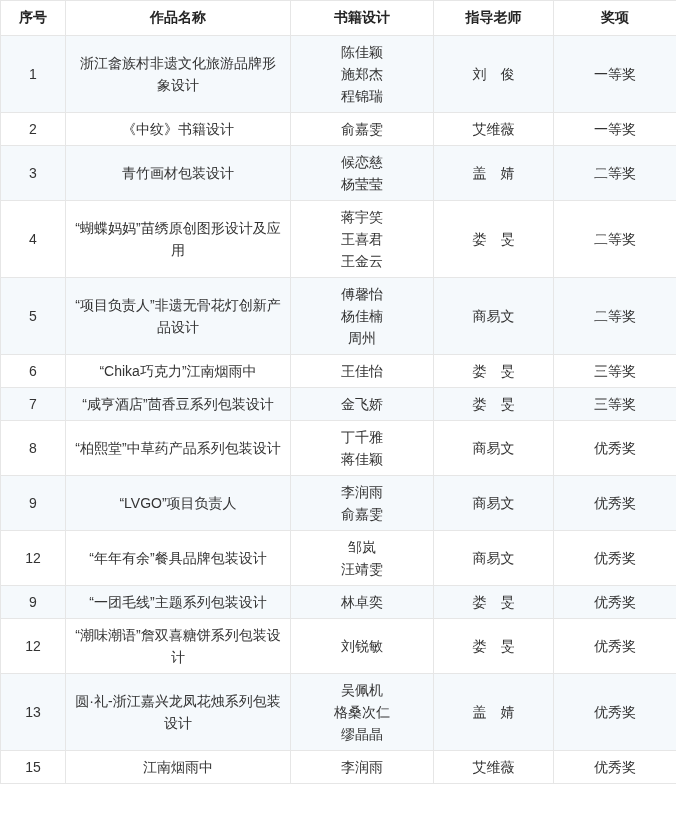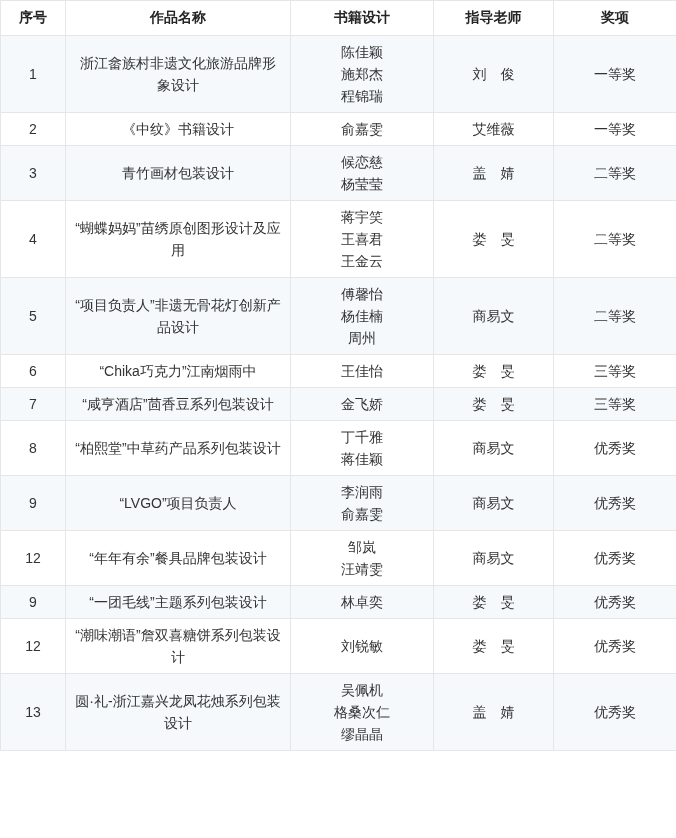--- a/index.html
+++ b/index.html
@@ -194,15 +194,24 @@
           <td class="cell-no">13</td>
           <td>圆·礼-浙江嘉兴龙凤花烛系列包装设计</td>
           <td>
             <span class="leader-line">吴佩机</span>
             <span class="leader-line">格桑次仁</span>
             <span class="leader-line">缪晶晶</span>
           </td>
           <td>盖　婧</td>
           <td>优秀奖</td>
         </tr>
+        <tr>
+          <td class="cell-no">15</td>
+          <td>江南烟雨中</td>
+          <td>
+            <span class="leader-line">李润雨</span>
+          </td>
+          <td>艾维薇</td>
+          <td>优秀奖</td>
+        </tr>
       </tbody>
   </table>
 </div>
 
 </body></html>

